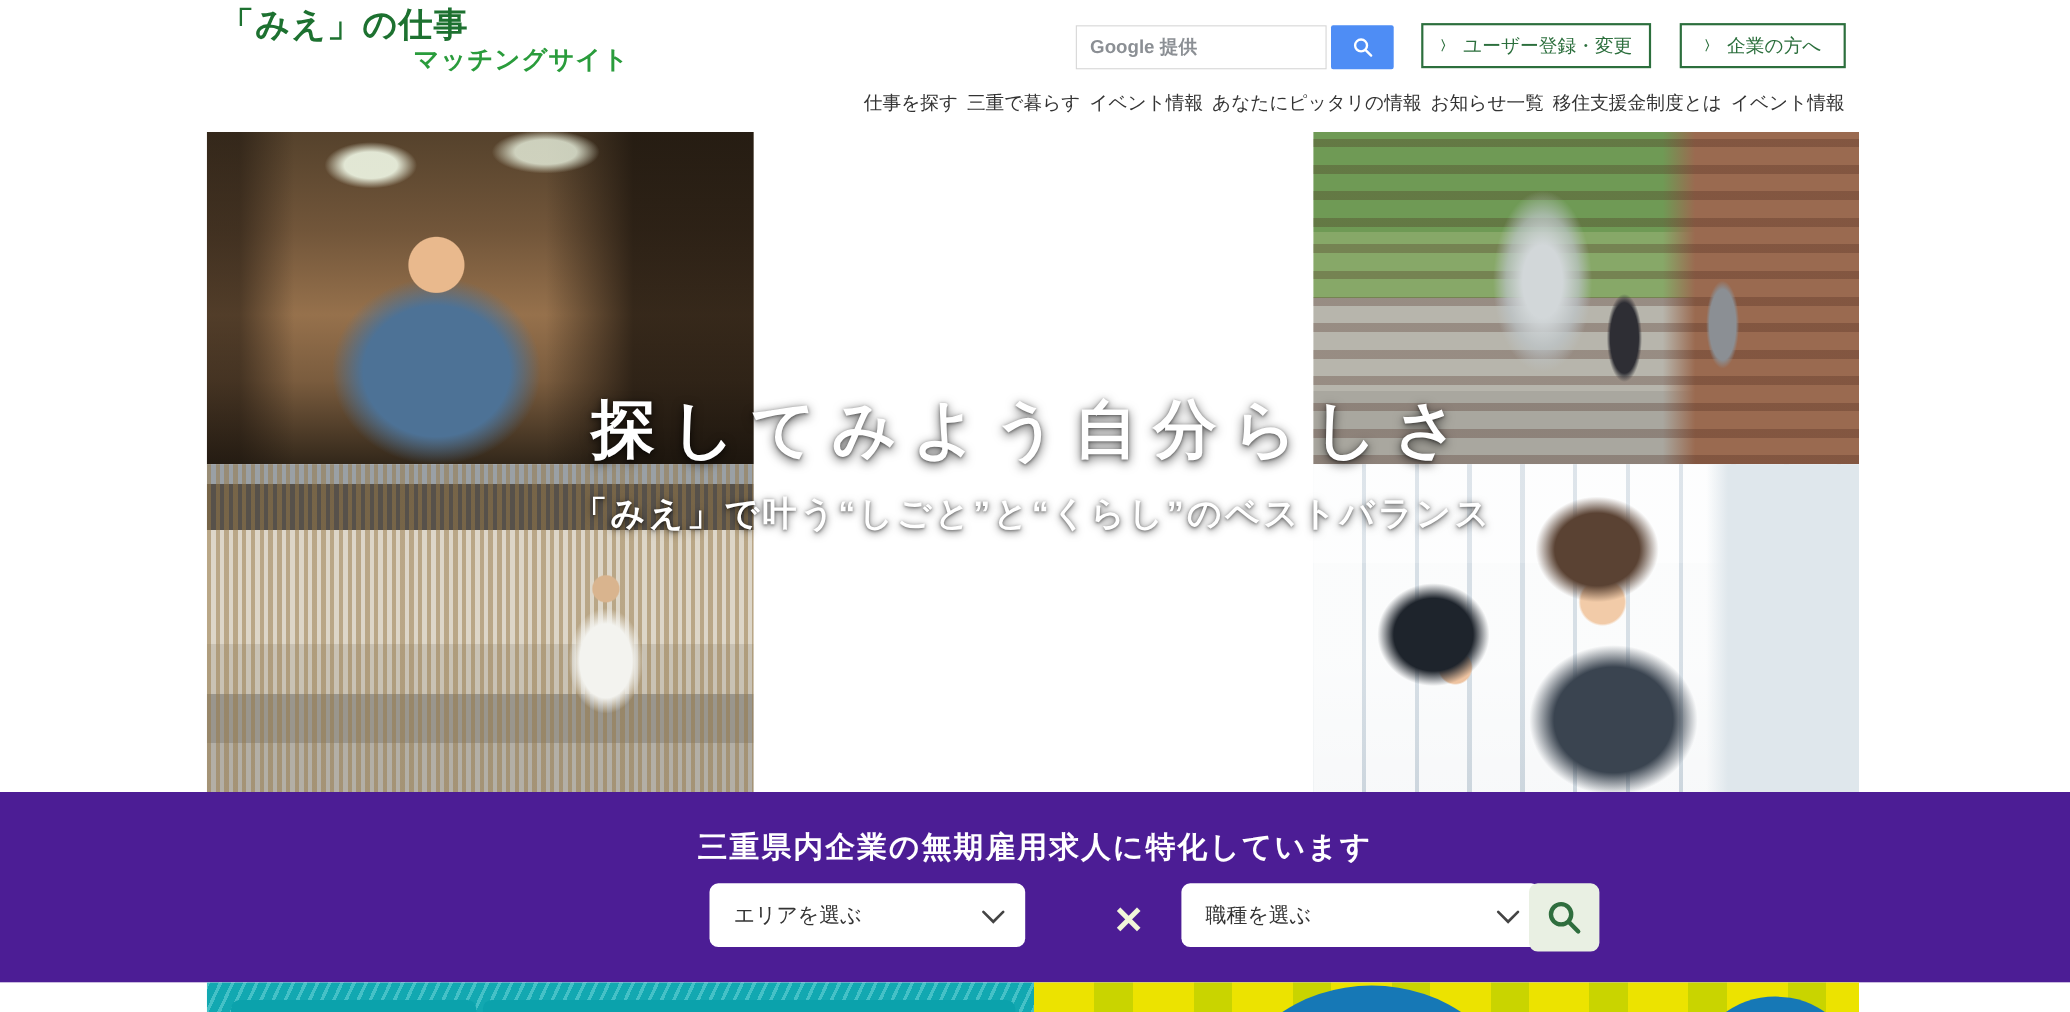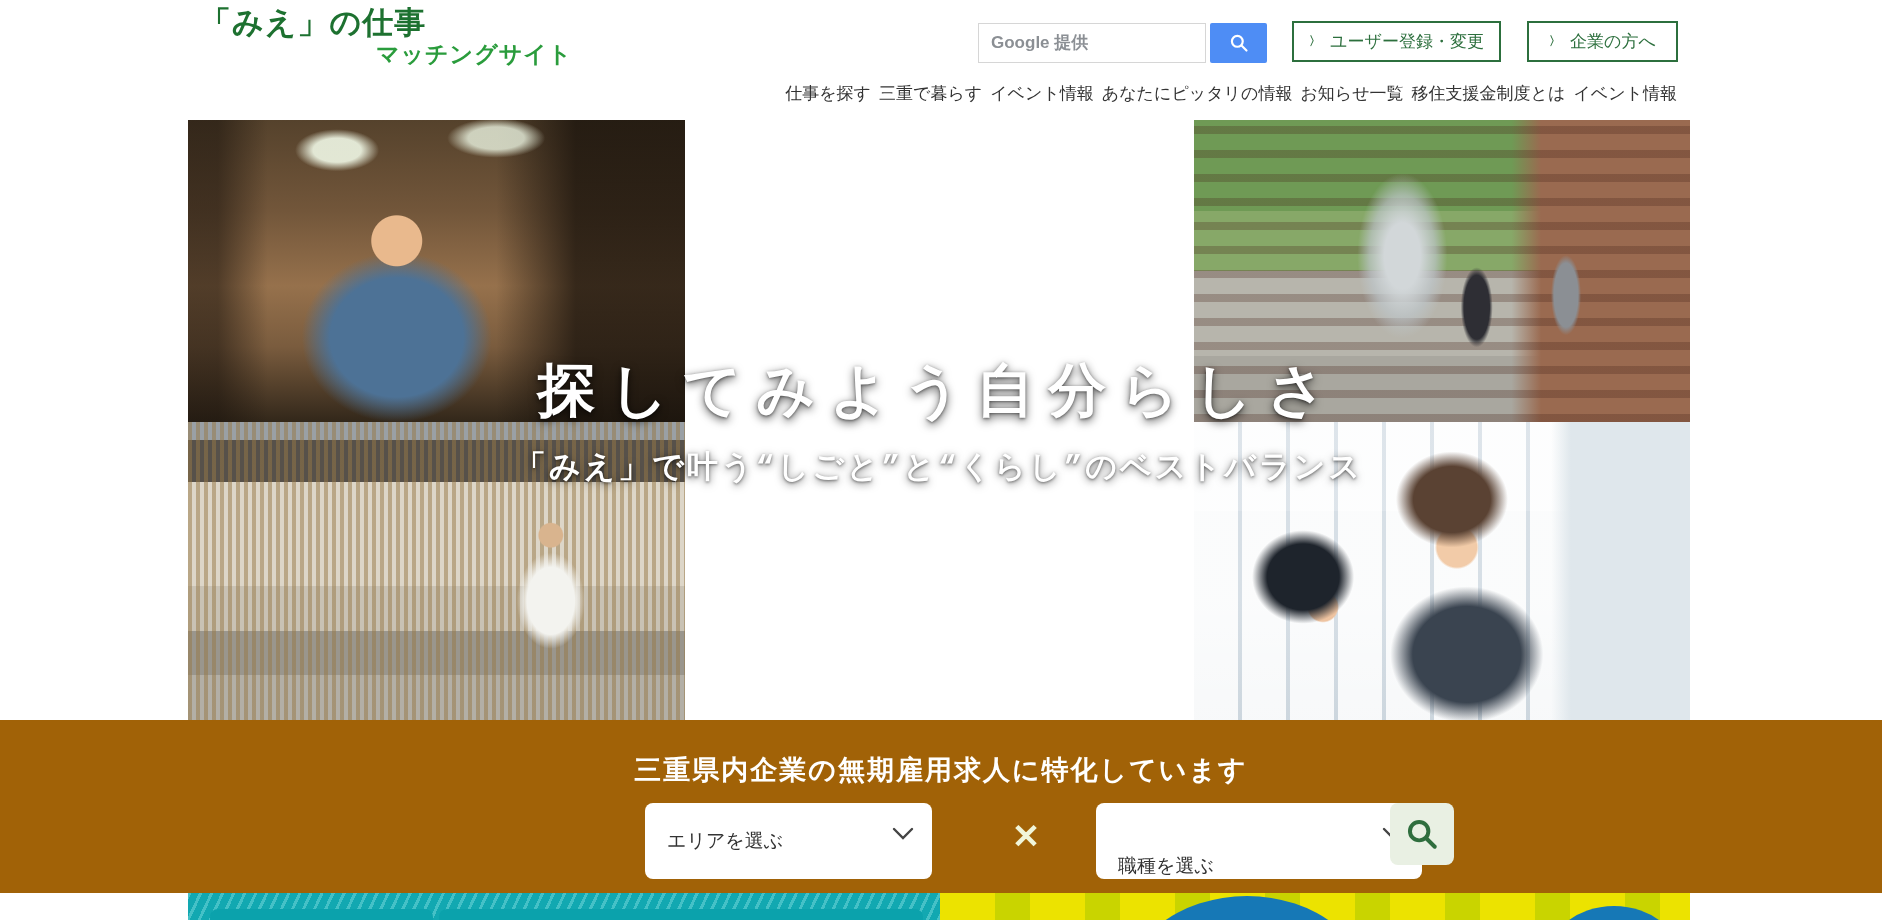--- a/index.html
+++ b/index.html
@@ -69,35 +69,35 @@
       radial-gradient(ellipse 60px 55px at 22% 52%, #1e242c 0 60%, transparent 85%),
       radial-gradient(circle 16px at 26% 62%, #eec3a0 0 90%, transparent 100%),
       linear-gradient(90deg, transparent 0 72%, #dfe7ec 76%),
       repeating-linear-gradient(90deg, rgba(255,255,255,.85) 0 44px, rgba(205,215,224,.55) 44px 48px),
       linear-gradient(180deg, #f2f5f7 0 30%, #e3e9ed 30% 60%, #ccd5db 100%);
   }
   .hero-title { position:absolute; left:0; top:232px; width:100%; text-align:center;
     font-family:"Liberation Serif","DejaVu Serif",serif; font-weight:bold; font-size:58px; letter-spacing:14px;
     color:#fff; text-shadow:0 3px 10px rgba(0,0,0,.65), 0 1px 3px rgba(0,0,0,.5); white-space:nowrap; }
   .hero-subtitle { position:absolute; left:0; top:326px; width:100%; text-align:center;
-    font-family:Liberation Mono, monospace; font-weight:bold; font-size:31px; letter-spacing:3px;
+    font-family:Liberation Sans, sans-serif; font-weight:bold; font-size:31px; letter-spacing:3px;
     color:#fff; text-shadow:0 2px 8px rgba(0,0,0,.6), 0 1px 3px rgba(0,0,0,.5); white-space:nowrap; }
 
   
-  .banner { position:absolute; left:0; top:720px; width:1882px; height:173px; background:#a16207; }
+  .banner { position:absolute; left:0; top:720px; width:1882px; height:173px; background:#4c1d95; }
   .banner-heading { position:absolute; left:0; top:32px; width:100%; text-align:center;
     color:#fff; font-size:27px; font-weight:bold; letter-spacing:2px; }
   .count-group { position:absolute; left:427px; top:88px; display:flex; align-items:flex-end; color:#fff; }
   .count-label { font-size:19px; font-weight:bold; padding-bottom:7px; }
   .count-value { font-size:52px; font-weight:bold; line-height:.95; letter-spacing:1px; }
   .count-unit { font-size:19px; font-weight:bold; padding-bottom:7px; }
-  .select-box { position:absolute; top:83px; height:76px; background:#fff; border-radius:8px; display:flex;
+  .select-box { position:absolute; top:83px; height:58px; background:#fff; border-radius:8px; display:flex;
     align-items:center; padding:0 22px; font-size:19px; color:#333; cursor:pointer; }
   .select-area { left:645px; width:287px; }
-  .select-job { left:1096px; width:326px;align-items:flex-end; }
+  .select-job { left:1074px; width:326px; }
   .select-box .sel-chev { position:absolute; right:18px; top:24px; }
   .cross-sep { position:absolute; left:1000px; top:96px; width:52px; text-align:center;
     color:#f1f6da; font-size:34px; font-weight:bold; }
   .banner-search-btn { position:absolute; left:1390px; top:83px; width:64px; height:62px;
     background:#e9f0e3; border:none; border-radius:8px; cursor:pointer; display:flex; align-items:center; justify-content:center; }
 
   
   .strip { position:absolute; left:188px; top:893px; width:1502px; height:27px; display:flex; overflow:hidden; }
   .strip-teal { position:relative; width:752px; height:27px;
     background:repeating-linear-gradient(115deg, #45c1c7 0 3px, #12a8b1 3px 10px); }

